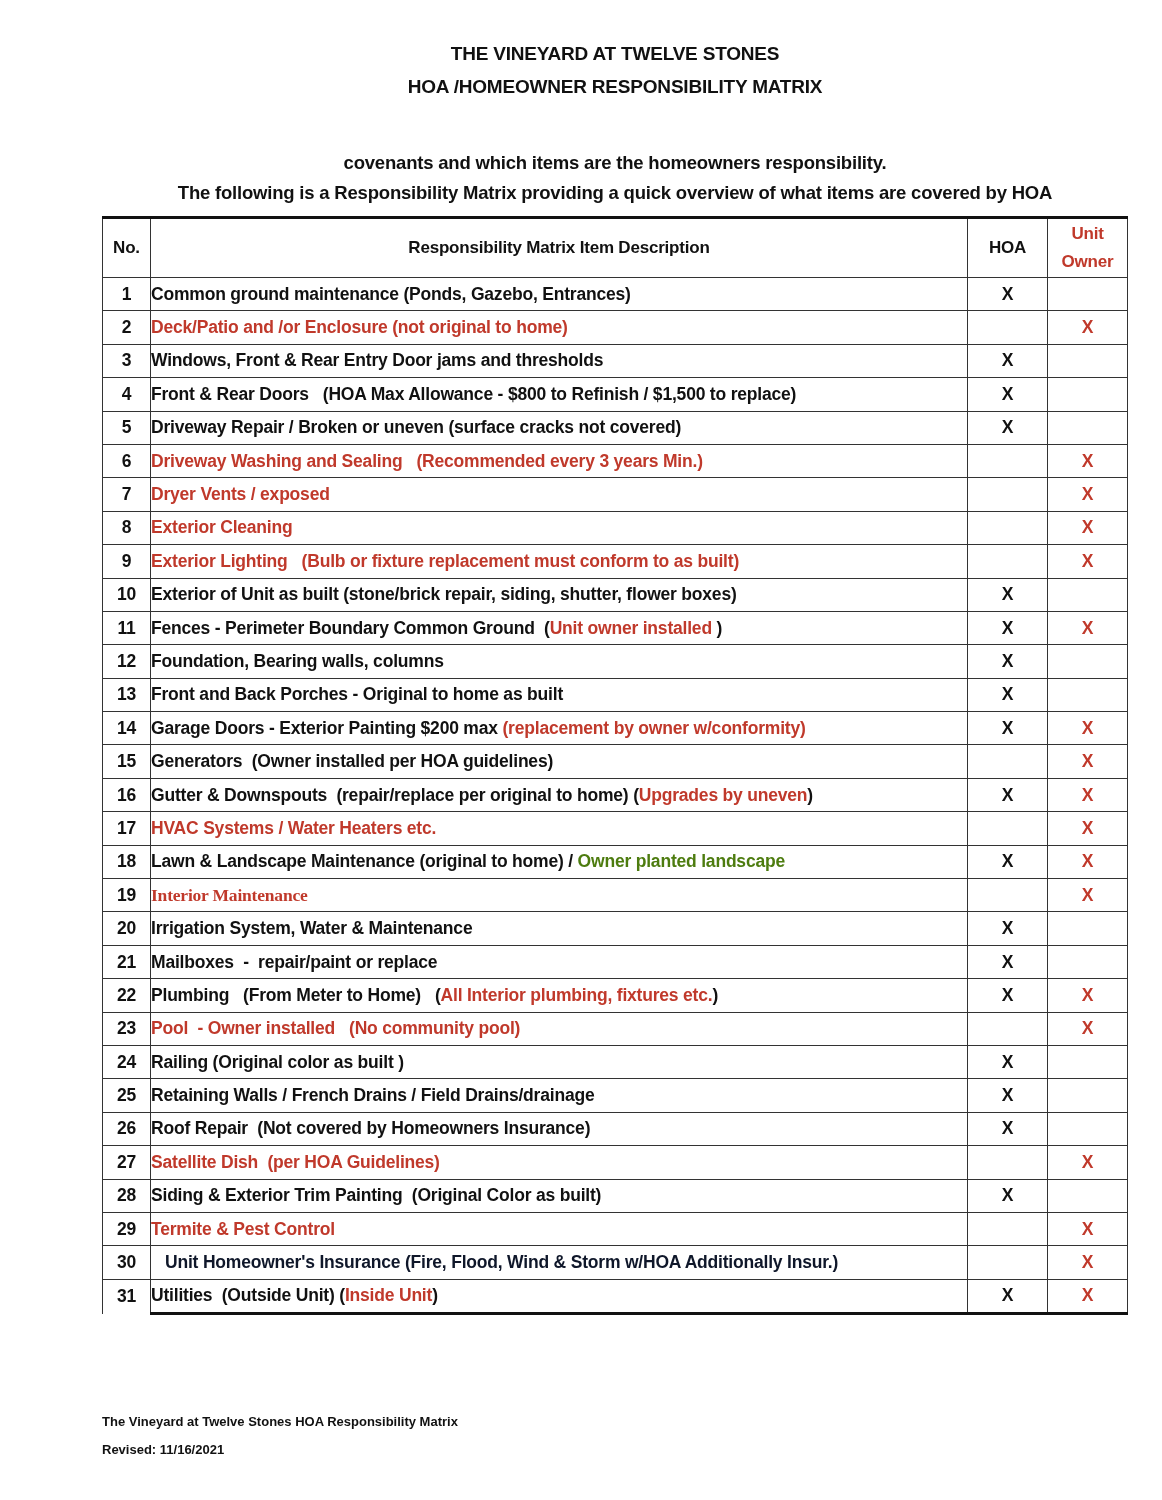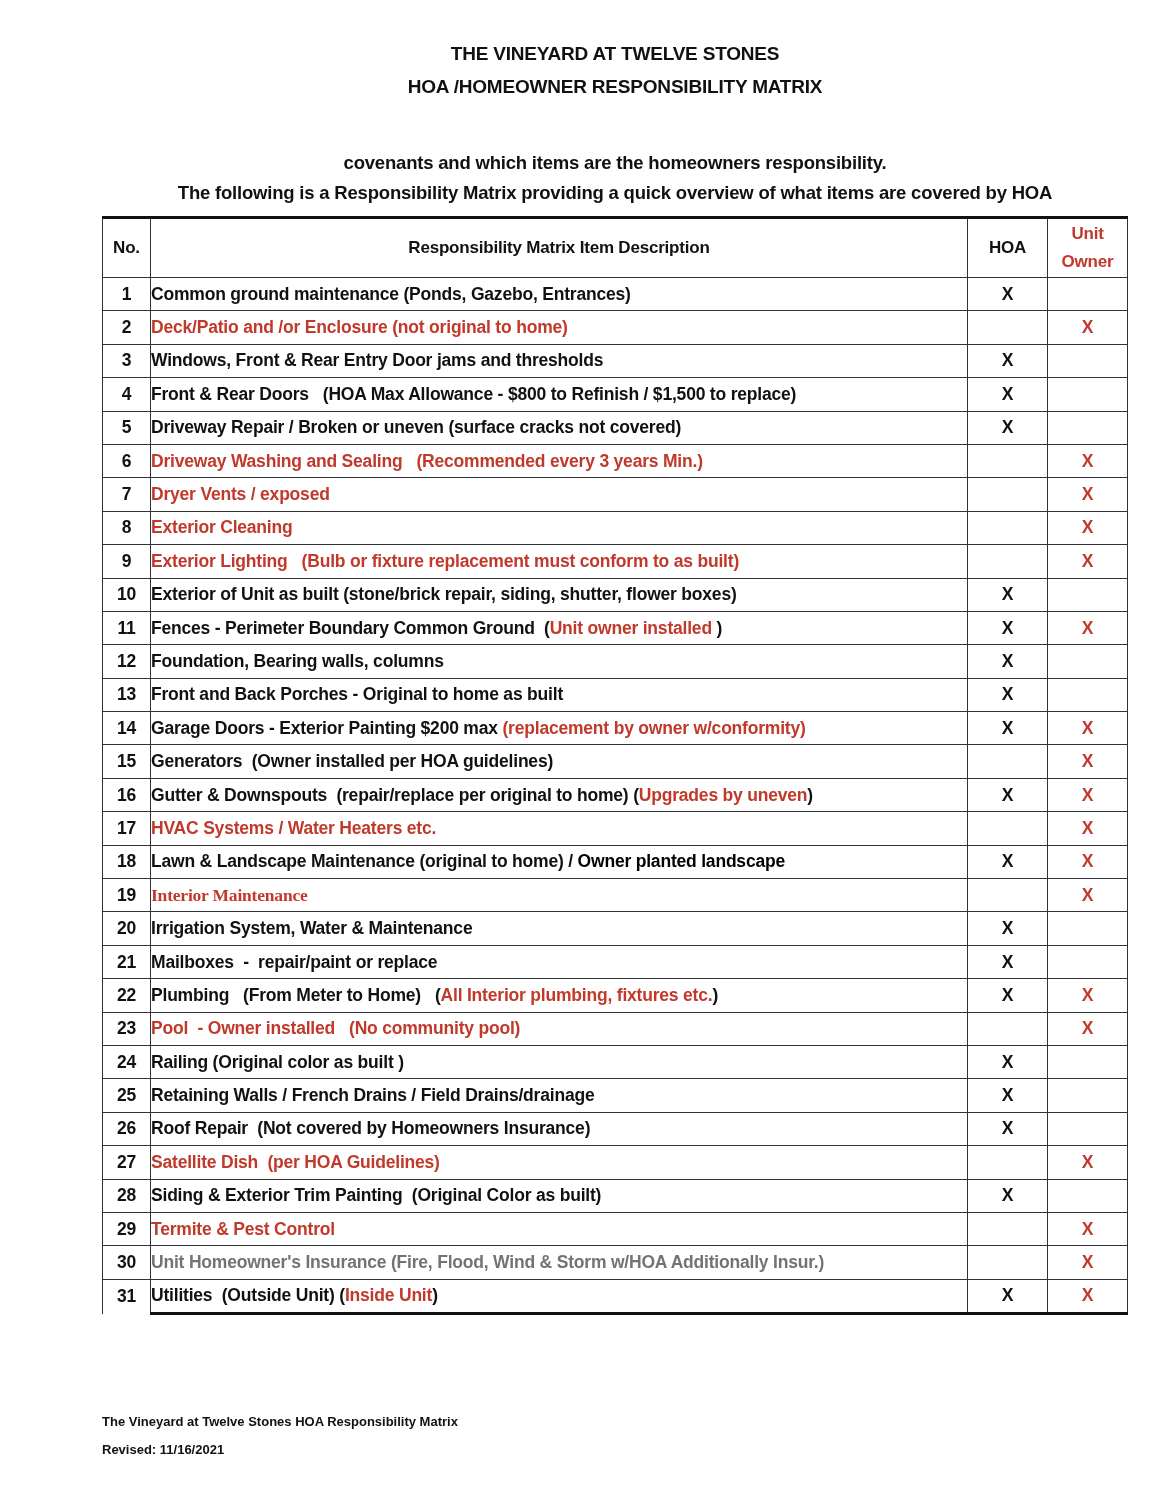--- a/index.html
+++ b/index.html
@@ -173,21 +173,21 @@
         <td class="own" style="color: rgb(192, 57, 43);">X</td>
       </tr>
       <tr>
         <td class="no">17</td>
         <td class="desc"><span class="red" style="white-space: pre; color: rgb(192, 57, 43);">HVAC Systems / Water Heaters etc.</span></td>
         <td class="hoa"></td>
         <td class="own" style="color: rgb(192, 57, 43);">X</td>
       </tr>
       <tr>
         <td class="no">18</td>
-        <td class="desc"><span class="blk" style="white-space: pre;">Lawn &amp; Landscape Maintenance (original to home) / </span><span class="red" style="white-space: pre; color: #000000;">Owner planted landscape</span></td>
+        <td class="desc"><span class="blk" style="white-space: pre;">Lawn &amp; Landscape Maintenance (original to home) / </span><span class="red" style="white-space: pre; color: #4d7c0f;">Owner planted landscape</span></td>
         <td class="hoa">X</td>
         <td class="own" style="color: rgb(192, 57, 43);">X</td>
       </tr>
       <tr>
         <td class="no">19</td>
         <td class="desc"><span class="red" style="white-space: pre; color: rgb(192, 57, 43); font-family: Liberation Serif, serif;">Interior Maintenance</span></td>
         <td class="hoa"></td>
         <td class="own" style="color: rgb(192, 57, 43);">X</td>
       </tr>
       <tr>
@@ -245,21 +245,21 @@
         <td class="own" style="color: rgb(192, 57, 43);"></td>
       </tr>
       <tr>
         <td class="no">29</td>
         <td class="desc"><span class="red" style="white-space: pre; color: rgb(192, 57, 43);">Termite &amp; Pest Control</span></td>
         <td class="hoa"></td>
         <td class="own" style="color: rgb(192, 57, 43);">X</td>
       </tr>
       <tr>
         <td class="no">30</td>
-        <td class="desc"><span class="red" style="white-space: pre; color: #737373;">Unit Homeowner's Insurance (Fire, Flood, Wind &amp; Storm w/HOA Additionally Insur.)</span></td>
+        <td class="desc"><span class="red" style="white-space: pre; color: #0f172a; margin-left: 14px;">Unit Homeowner's Insurance (Fire, Flood, Wind &amp; Storm w/HOA Additionally Insur.)</span></td>
         <td class="hoa"></td>
         <td class="own" style="color: rgb(192, 57, 43);">X</td>
       </tr>
       <tr class="last">
         <td class="no">31</td>
         <td class="desc"><span class="blk" style="white-space: pre;">Utilities  (Outside Unit) (</span><span class="red" style="white-space: pre; color: rgb(192, 57, 43);">Inside Unit</span><span class="blk" style="white-space: pre;">)</span></td>
         <td class="hoa">X</td>
         <td class="own" style="color: rgb(192, 57, 43);">X</td>
       </tr>
     </tbody>

